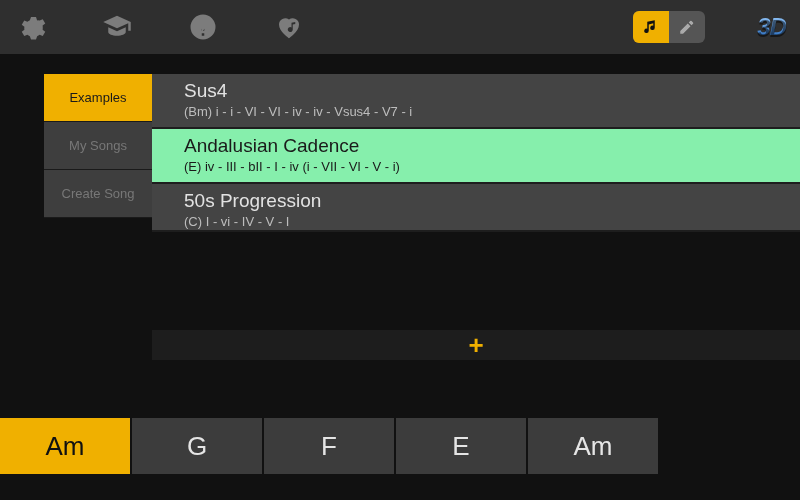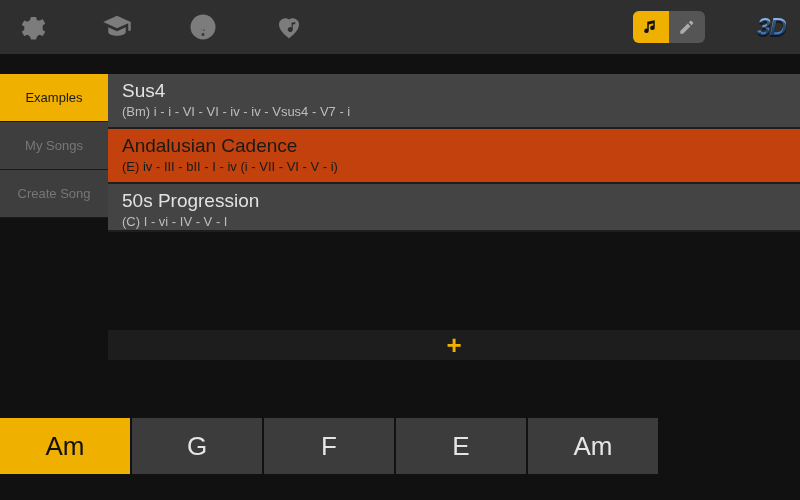--- a/index.html
+++ b/index.html
@@ -39,43 +39,43 @@
 }
 
 .gap1 { height: 20px; background:#111; }
 
 .main {
   height: 286px;
   display: flex;
 }
 .side {
   width: 108px;
-  display:flex; flex-direction:column;
+  display:flex; flex-direction:column;margin-left:44px;
 }
 .side-tab {
   height: 48px;
   background:#3e3e3e;
   border-bottom:1px solid #1a1a1a;
   display:flex; align-items:center; justify-content:center;
   font-size:13px; color:#777;
   cursor:pointer;
 }
 .side-tab.active { background:#f0b000; color:#1a1a1a; }
 .side-rest { flex:1; background:#111; }
 
 .list-wrap { flex:1; display:flex; flex-direction:column; position:relative; }
 .list {
   flex:1; overflow:hidden;
 }
 .row {
   background:#444; border-bottom:2px solid #1e1e1e;
-  padding: 6px 14px 8px 14px;
+  padding: 6px 14px 8px 32px;
   cursor:pointer;
 }
-.row.selected { background:#c2410c; }
+.row.selected { background:#86efac; }
 .row.cut { height:48px; overflow:hidden; }
 .title { font-size:19px; font-weight:300; color:#e2e2e2; }
 .sub   { font-size:13px; font-weight:300; color:#bdbdbd; margin-top:2px; }
 .row.selected .title, .row.selected .sub { color:#1a1a1a; }
 .add-bar {
   position:absolute; left:0; right:0; bottom:0;
   height:30px; background: rgba(30,30,30,0.92);
   display:flex; align-items:center; justify-content:center;
   font-size:26px; font-weight:700; color:#f0b000;
   cursor:pointer;

